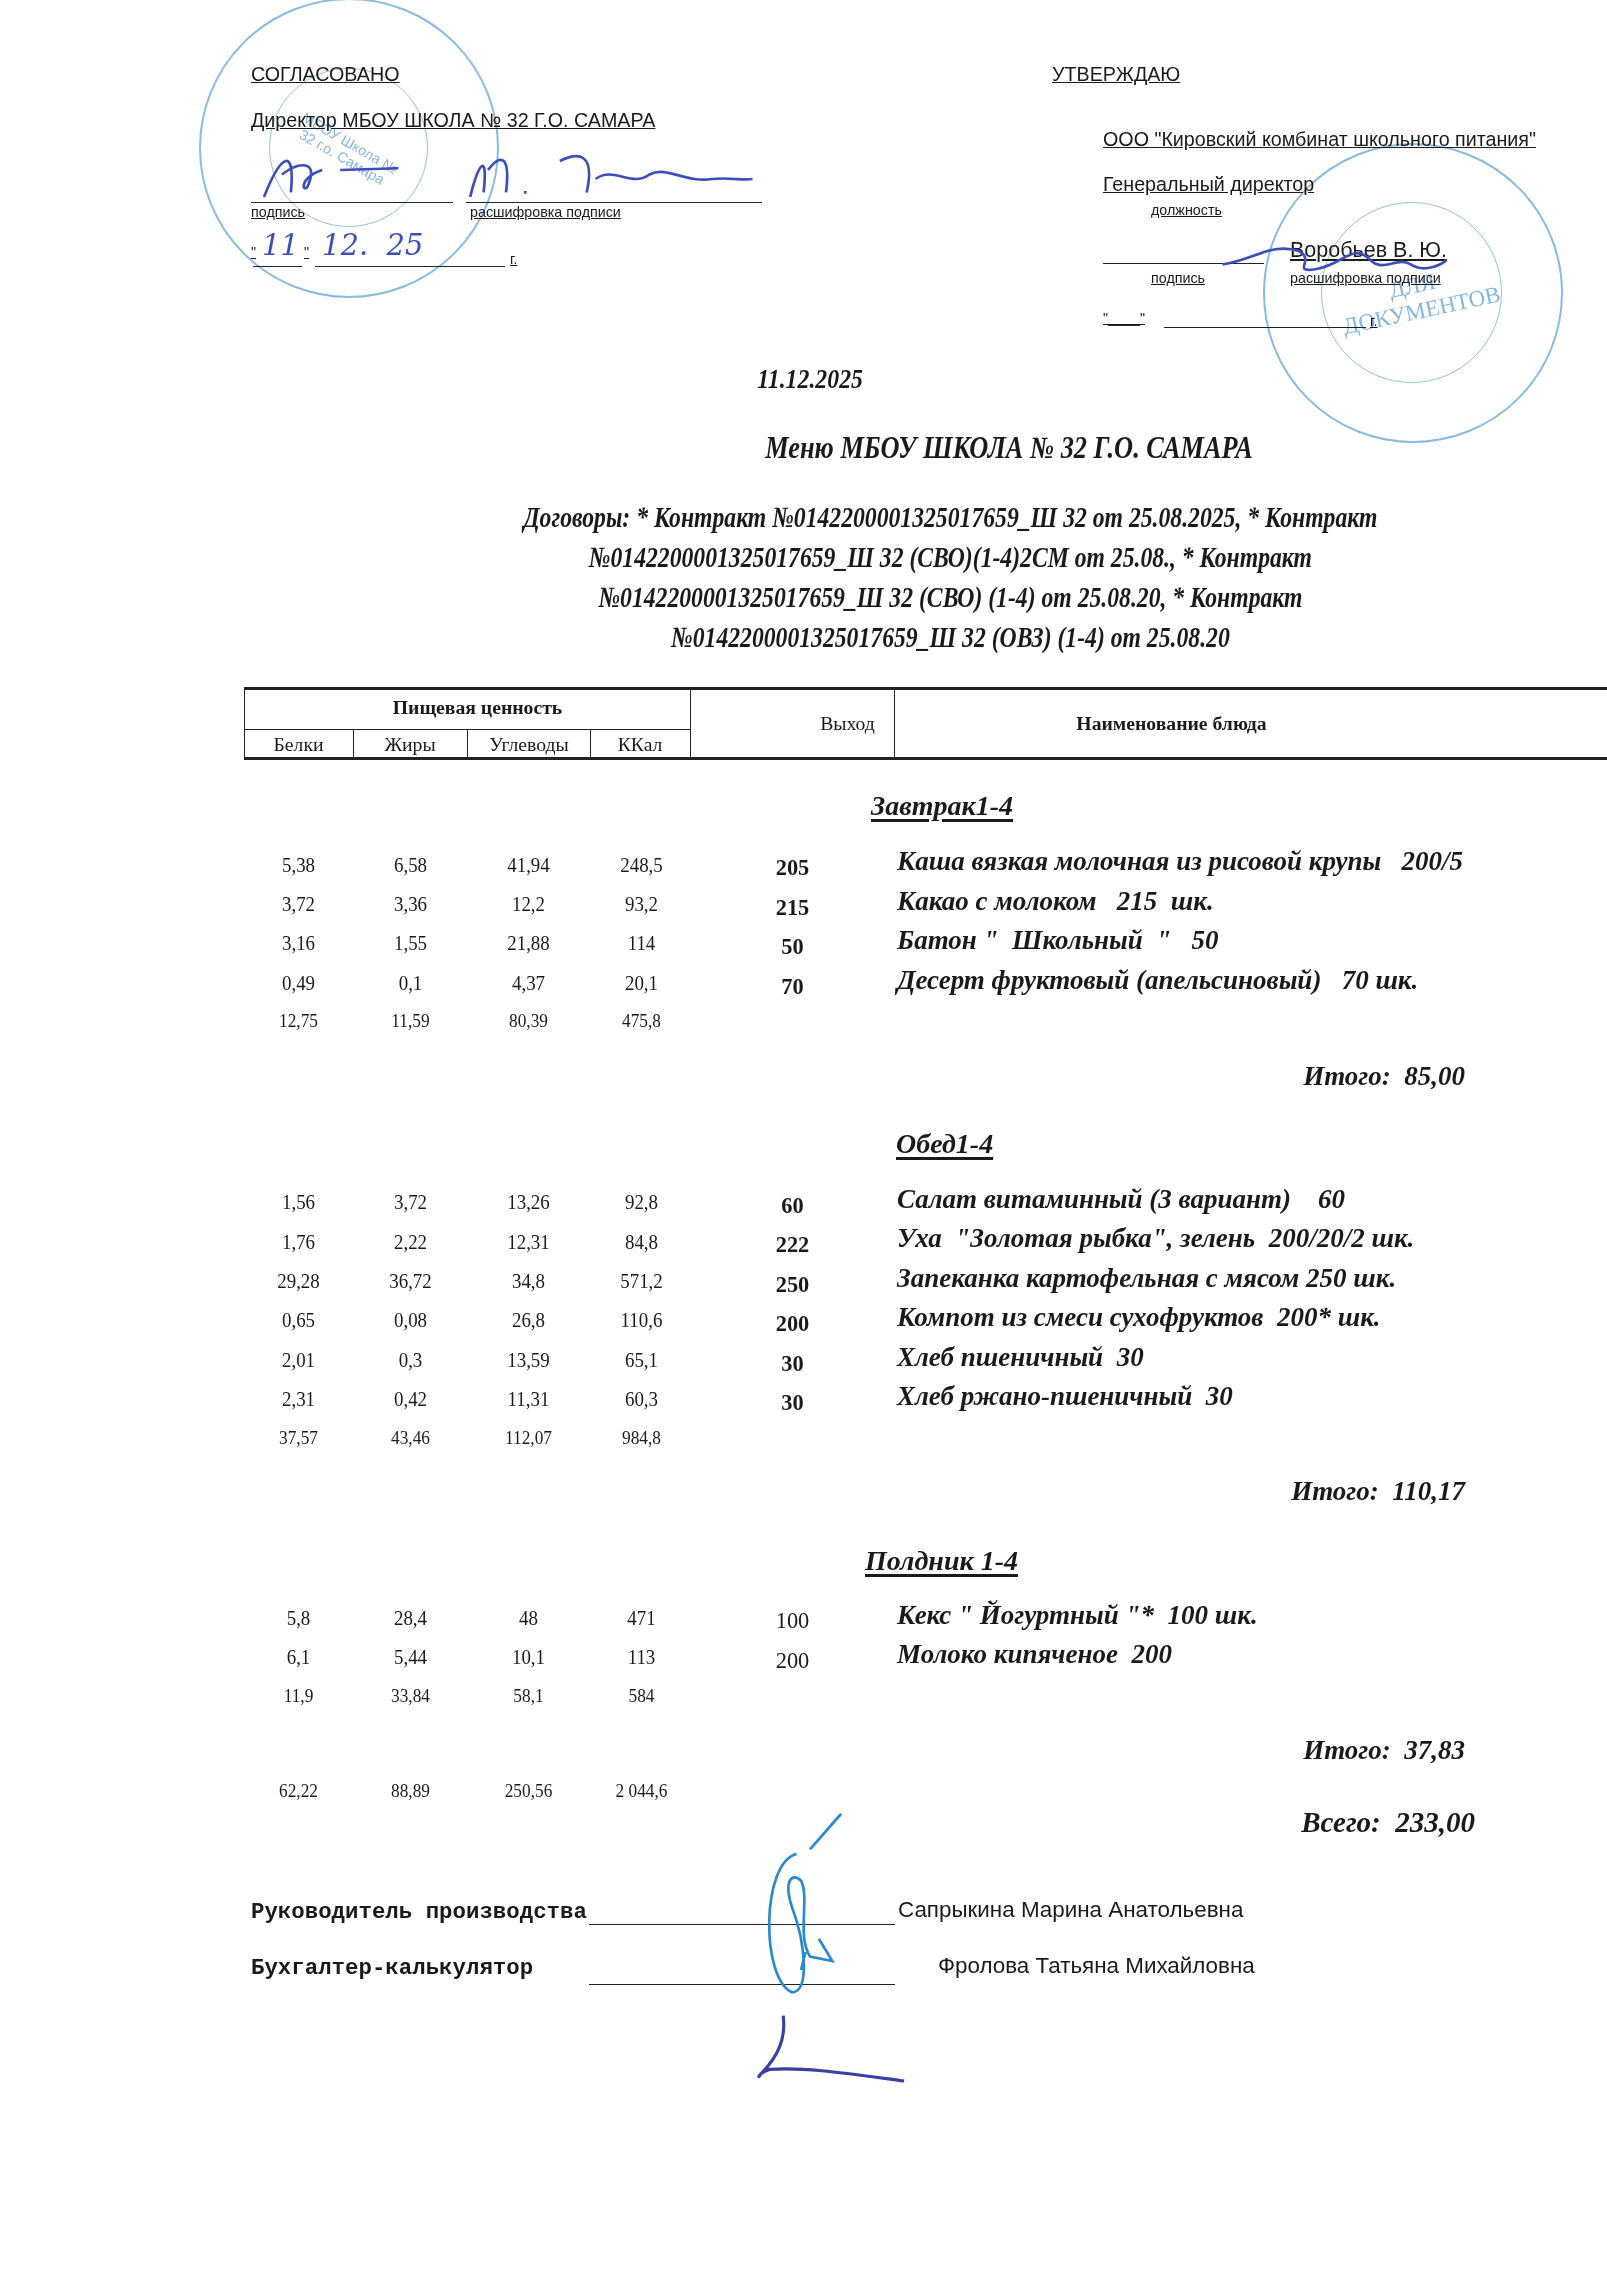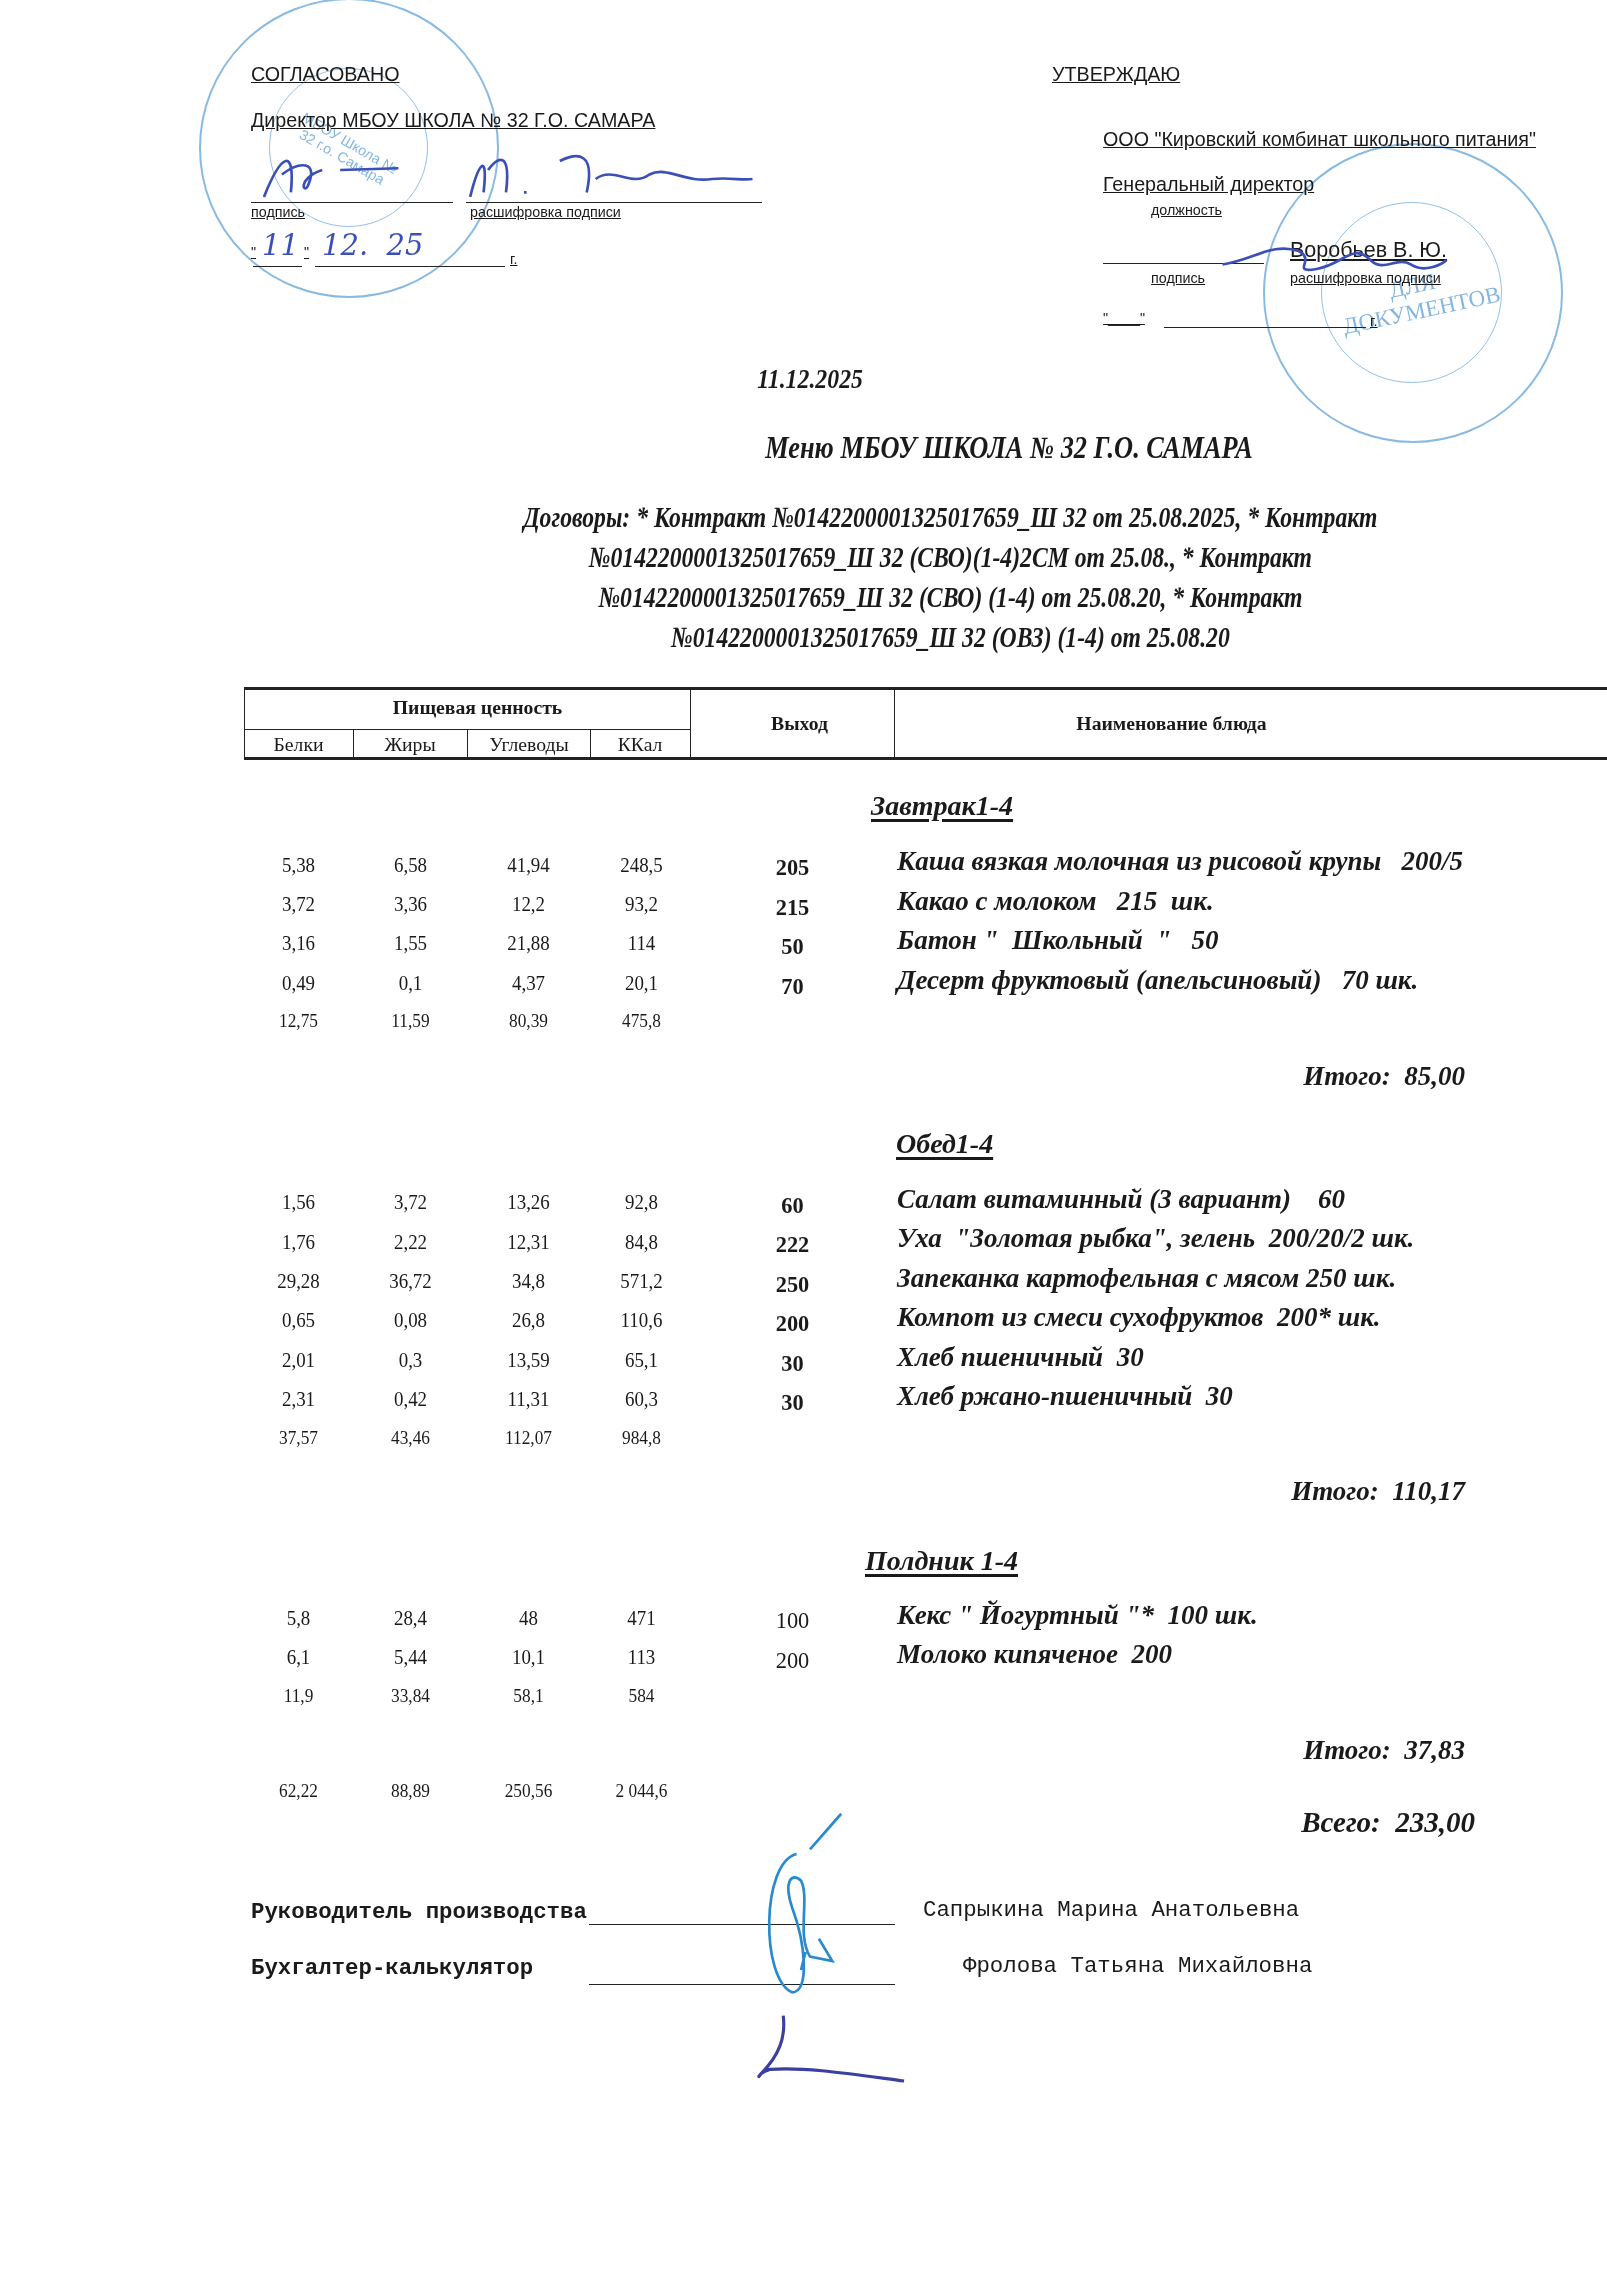--- a/index.html
+++ b/index.html
@@ -21,21 +21,21 @@
   .hline { position:absolute; height:0; border-top:1.8px solid #222; }
 
   
   .num { position:absolute; font-family:"Liberation Serif", serif; font-size:21.5px; text-align:center; width:99px; transform:scaleX(0.88); }
   .num.tot { font-size:19.7px; }
   .yield { position:absolute; font-family:"Liberation Serif", serif; font-weight:bold; font-size:22.4px; text-align:center; width:107px; left:739px; }
   .dish { position:absolute; left:897px; font-family:"Liberation Serif", serif; font-weight:bold; font-style:italic; font-size:27px; white-space:nowrap; }
   .section { position:absolute; font-family:"Liberation Serif", serif; font-weight:bold; font-style:italic; font-size:28px; text-decoration:underline; text-decoration-thickness:2.7px; text-underline-offset:3.6px; white-space:nowrap; }
   .itogo { position:absolute; font-family:"Liberation Serif", serif; font-weight:bold; font-style:italic; font-size:27px; white-space:nowrap; right:143px; }
   .sig-label { position:absolute; font-family:Liberation Mono, monospace; font-weight:bold; font-size:22.4px; white-space:nowrap; }
-  .sig-name { position:absolute; font-family:Liberation Mono, monospace; font-size:22.4px; white-space:nowrap;margin-left:25px; }
+  .sig-name { position:absolute; font-family:Liberation Sans, sans-serif; font-size:22.4px; white-space:nowrap; }
 </style>
 </head>
 <body>
 
 <div class="stamp" style="left:199px;top:-1.8px;width:296px;height:296px;"></div>
 <div class="stamp-inner" style="left:269px;top:68px;width:157px;height:157px;"></div>
 <div class="stamp-text" style="left:288px;top:134px;width:116px;white-space:normal;text-align:center;font-size:14.3px;transform:rotate(30deg);">МБОУ Школа № 32 г.о. Самара</div>
 
 <div class="abs sans hdr-text" style="left:251px;top:63px;">СОГЛАСОВАНО</div>
 <div class="abs sans hdr-text" style="left:251px;top:109px;">Директор   МБОУ ШКОЛА № 32 Г.О. САМАРА</div>
@@ -90,21 +90,21 @@
 <div class="vline" style="left:467px;top:729px;height:30px;"></div>
 <div class="vline" style="left:590px;top:729px;height:30px;"></div>
 <div class="vline" style="left:690px;top:687px;height:73px;"></div>
 <div class="vline" style="left:894px;top:687px;height:73px;"></div>
 
 <div class="th-cell" style="left:244px;width:467px;top:696px;font-weight:bold;text-align:center;">Пищевая ценность</div>
 <div class="th-cell" style="left:244px;width:109px;top:733px;">Белки</div>
 <div class="th-cell" style="left:353px;width:114px;top:733px;">Жиры</div>
 <div class="th-cell" style="left:467px;width:124px;top:733px;">Углеводы</div>
 <div class="th-cell" style="left:590px;width:100px;top:733px;">ККал</div>
-<div class="th-cell" style="left:690px;width:219px;top:712px;font-weight:bold;">Выход</div>
+<div class="th-cell" style="left:690px;width:219px;top:712px;font-weight:normal;padding-left:48px;">Выход</div>
 <div class="th-cell" style="left:894px;width:555px;top:712px;font-weight:bold;">Наименование блюда</div>
 
 <div class="section" style="left:871px;top:790px;">Завтрак1-4</div>
 
 <div>
   <div class="num" style="left:249px;top:853px;">5,38</div>
   <div class="num" style="left:361px;top:853px;">6,58</div>
   <div class="num" style="left:479px;top:853px;">41,94</div>
   <div class="num" style="left:592px;top:853px;">248,5</div>
   <div class="yield" style="top:855px;">205</div>

